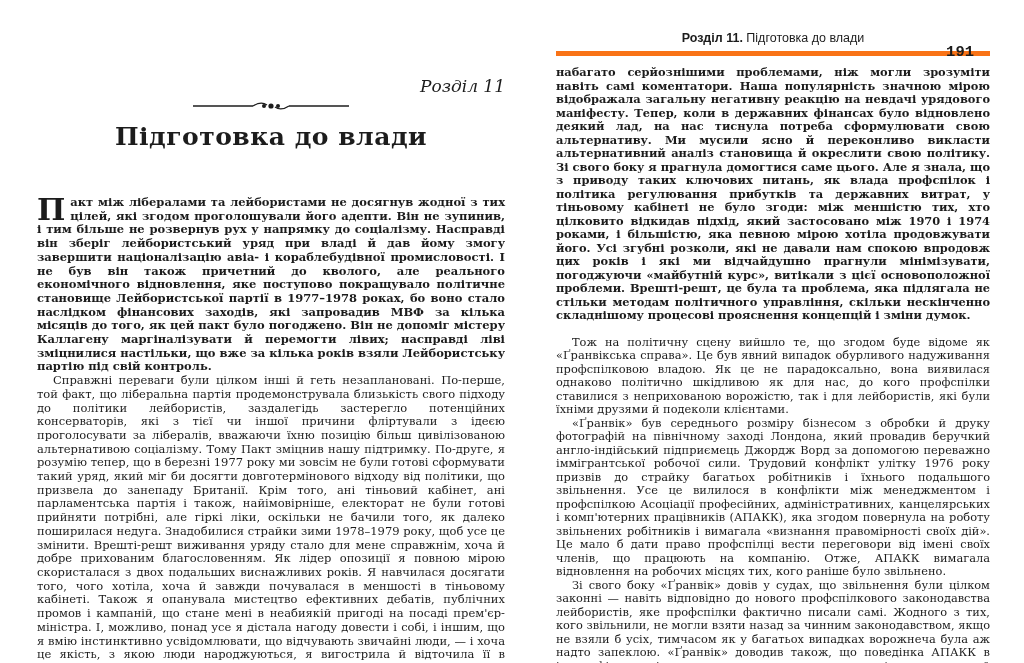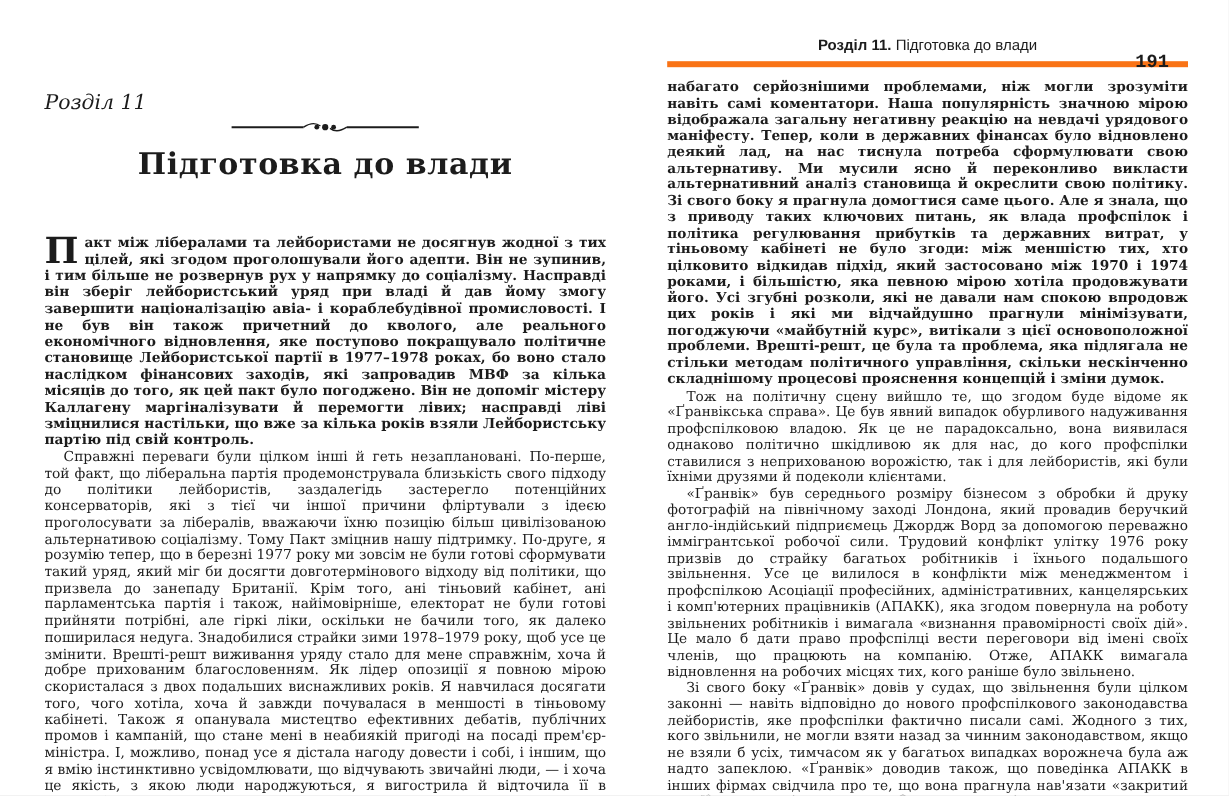--- a/index.html
+++ b/index.html
@@ -7,38 +7,38 @@
     position:relative; width:1024px; height:663px;
     background:#ffffff; overflow:hidden;
     font-family:"DejaVu Serif", "Liberation Serif", serif;
     color:#1c1c1c;
   }
   .page-left  { position:absolute; left:37px;  top:0; width:468px; }
   .page-right { position:absolute; left:556px; top:0; width:434px; }
 
   
   .chapter-label {
-    margin-top:76px; text-align:left;
+    margin-top:76px; text-align:right;
     font-style:italic; font-size:17px; line-height:20px;
   }
   .ornament { display:block; margin:3px auto 0 auto; }
   .chapter-title {
     margin-top:9px; text-align:center;
     font-weight:bold; font-size:25px; line-height:30px; letter-spacing:0.5px;
   }
   .chapter-subtitle {
     margin-top:6px; text-align:center; font-size:16.5px; line-height:20px;
   }
 
   
   .body-text { margin-top:44px; font-size:11.5px; line-height:13.7px; text-align:justify; }
   .rp-body   { margin-top:10px; font-size:11.4px; line-height:13.5px; text-align:justify; }
   p.body-p { margin:0; text-indent:16px; }
   p.noindent { text-indent:0;font-weight:bold; }
-  p.gap { margin-top:1px; }
+  p.gap { margin-top:13px; }
   .dropcap {
     float:left; font-size:30px; line-height:25px;
     padding:1px 5px 0 0;
   }
 
   
   .rp-header {
     position:relative; margin-top:31px; padding-bottom:5px;
     border-bottom:5px solid #f97316;
     font-family:"Liberation Sans", sans-serif;

